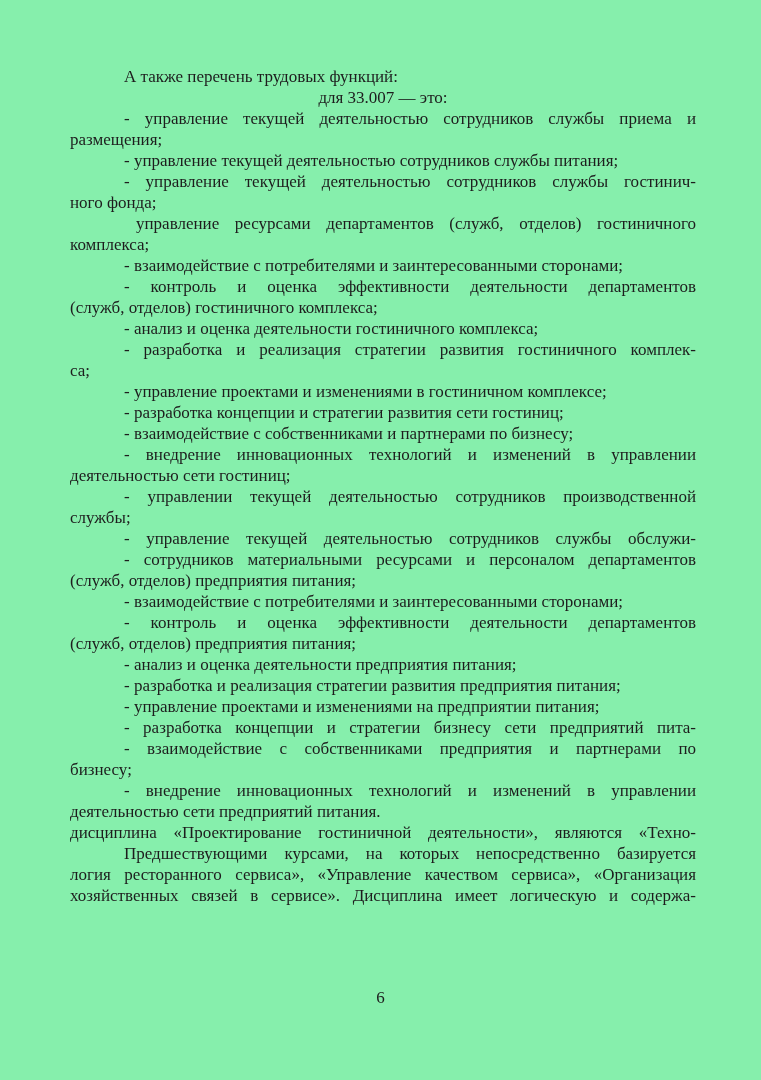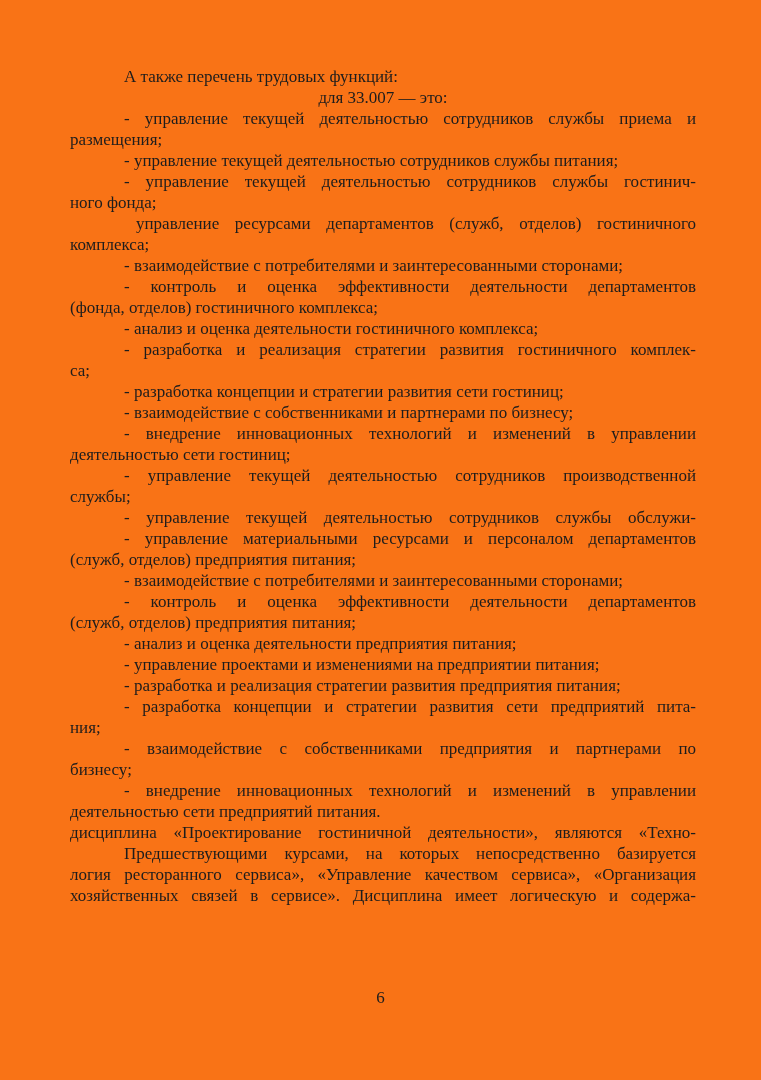--- a/index.html
+++ b/index.html
@@ -5,21 +5,21 @@
   html, body {
     margin: 0;
     padding: 0;
     background: #e8e8e8;
   }
   .page {
     position: relative;
     width: 761px;
     height: 1080px;
     margin: 0 auto;
-    background: #f97316;
+    background: #86efac;
     font-family: "Liberation Serif", "DejaVu Serif", serif;
     color: #1d1d1d;
     overflow: hidden;
   }
   .text-block {
     position: absolute;
     left: 70px;
     top: 66px;
     width: 626px;
     font-size: 17px;
@@ -76,69 +76,71 @@
       </div>
       <div class="para">
         <div class="line first nodash j">управление ресурсами департаментов (служб, отделов) гостиничного</div>
         <div class="line">комплекса;</div>
       </div>
       <div class="para">
         <div class="line first">- взаимодействие с потребителями и заинтересованными сторонами;</div>
       </div>
       <div class="para">
         <div class="line first j">- контроль и оценка эффективности деятельности департаментов</div>
-        <div class="line">(фонда, отделов) гостиничного комплекса;</div>
+        <div class="line">(служб, отделов) гостиничного комплекса;</div>
       </div>
       <div class="para">
         <div class="line first">- анализ и оценка деятельности гостиничного комплекса;</div>
       </div>
       <div class="para">
         <div class="line first j">- разработка и реализация стратегии развития гостиничного комплек-</div>
         <div class="line">са;</div>
+      </div>
+      <div class="para">
+        <div class="line first">- управление проектами и изменениями в гостиничном комплексе;</div>
       </div>
       <div class="para">
         <div class="line first">- разработка концепции и стратегии развития сети гостиниц;</div>
       </div>
       <div class="para">
         <div class="line first">- взаимодействие с собственниками и партнерами по бизнесу;</div>
       </div>
       <div class="para">
         <div class="line first j">- внедрение инновационных технологий и изменений в управлении</div>
         <div class="line">деятельностью сети гостиниц;</div>
       </div>
       <div class="para">
-        <div class="line first j">- управление текущей деятельностью сотрудников производственной</div>
+        <div class="line first j">- управлении текущей деятельностью сотрудников производственной</div>
         <div class="line">службы;</div>
       </div>
       <div class="para">
         <div class="line first j">- управление текущей деятельностью сотрудников службы обслужи-</div>
       </div>
       <div class="para">
-        <div class="line first j">- управление материальными ресурсами и персоналом департаментов</div>
+        <div class="line first j">- сотрудников материальными ресурсами и персоналом департаментов</div>
         <div class="line">(служб, отделов) предприятия питания;</div>
       </div>
       <div class="para">
         <div class="line first">- взаимодействие с потребителями и заинтересованными сторонами;</div>
       </div>
       <div class="para">
         <div class="line first j">- контроль и оценка эффективности деятельности департаментов</div>
         <div class="line">(служб, отделов) предприятия питания;</div>
       </div>
       <div class="para">
         <div class="line first">- анализ и оценка деятельности предприятия питания;</div>
       </div>
       <div class="para">
+        <div class="line first">- разработка и реализация стратегии развития предприятия питания;</div>
+      </div>
+      <div class="para">
         <div class="line first">- управление проектами и изменениями на предприятии питания;</div>
       </div>
       <div class="para">
-        <div class="line first">- разработка и реализация стратегии развития предприятия питания;</div>
-      </div>
-      <div class="para">
-        <div class="line first j">- разработка концепции и стратегии развития сети предприятий пита-</div>
-        <div class="line">ния;</div>
+        <div class="line first j">- разработка концепции и стратегии бизнесу сети предприятий пита-</div>
       </div>
       <div class="para">
         <div class="line first j">- взаимодействие с собственниками предприятия и партнерами по</div>
         <div class="line">бизнесу;</div>
       </div>
       <div class="para">
         <div class="line first j">- внедрение инновационных технологий и изменений в управлении</div>
         <div class="line">деятельностью сети предприятий питания.</div>
       </div>
       <div class="para">

